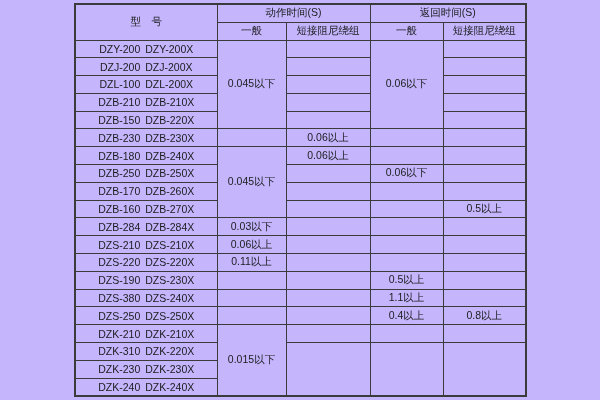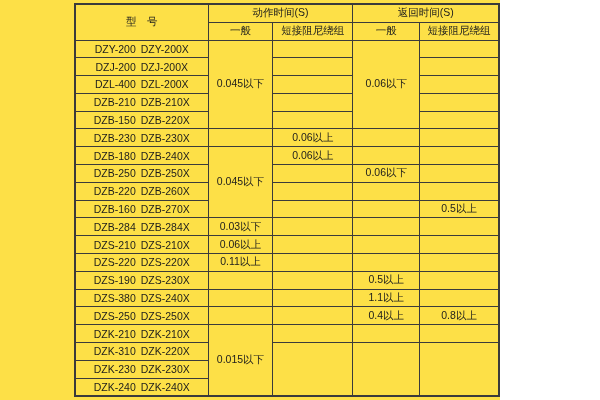--- a/index.html
+++ b/index.html
@@ -1,19 +1,19 @@
 <!DOCTYPE html>
 <html><head>
 <meta charset="utf-8">
 <style>
   html, body { margin: 0; padding: 0; }
   .page {
-    width: 500px;
+    width: 600px;
     height: 400px;
-    background: #fde047;
+    background: #c4b5fd;
     position: relative;
     font-family: "Liberation Sans", sans-serif;
     color: #1c1c1c;
     overflow: hidden;
   }
   table.spec {
     position: absolute;
     left: 74px;
     top: 3px;
     border-collapse: collapse;
@@ -68,21 +68,21 @@
         <td></td>
         <td rowspan="5">0.06以下</td>
         <td></td>
       </tr>
       <tr>
         <td class="model"><span>DZJ-200</span><span>DZJ-200X</span></td>
         <td></td>
         <td></td>
       </tr>
       <tr>
-        <td class="model"><span>DZL-400</span><span>DZL-200X</span></td>
+        <td class="model"><span>DZL-100</span><span>DZL-200X</span></td>
         <td></td>
         <td></td>
       </tr>
       <tr>
         <td class="model"><span>DZB-210</span><span>DZB-210X</span></td>
         <td></td>
         <td></td>
       </tr>
       <tr>
         <td class="model"><span>DZB-150</span><span>DZB-220X</span></td>
@@ -103,21 +103,21 @@
         <td></td>
         <td></td>
       </tr>
       <tr>
         <td class="model"><span>DZB-250</span><span>DZB-250X</span></td>
         <td></td>
         <td>0.06以下</td>
         <td></td>
       </tr>
       <tr>
-        <td class="model"><span>DZB-220</span><span>DZB-260X</span></td>
+        <td class="model"><span>DZB-170</span><span>DZB-260X</span></td>
         <td></td>
         <td></td>
         <td></td>
       </tr>
       <tr>
         <td class="model"><span>DZB-160</span><span>DZB-270X</span></td>
         <td></td>
         <td></td>
         <td>0.5以上</td>
       </tr>

